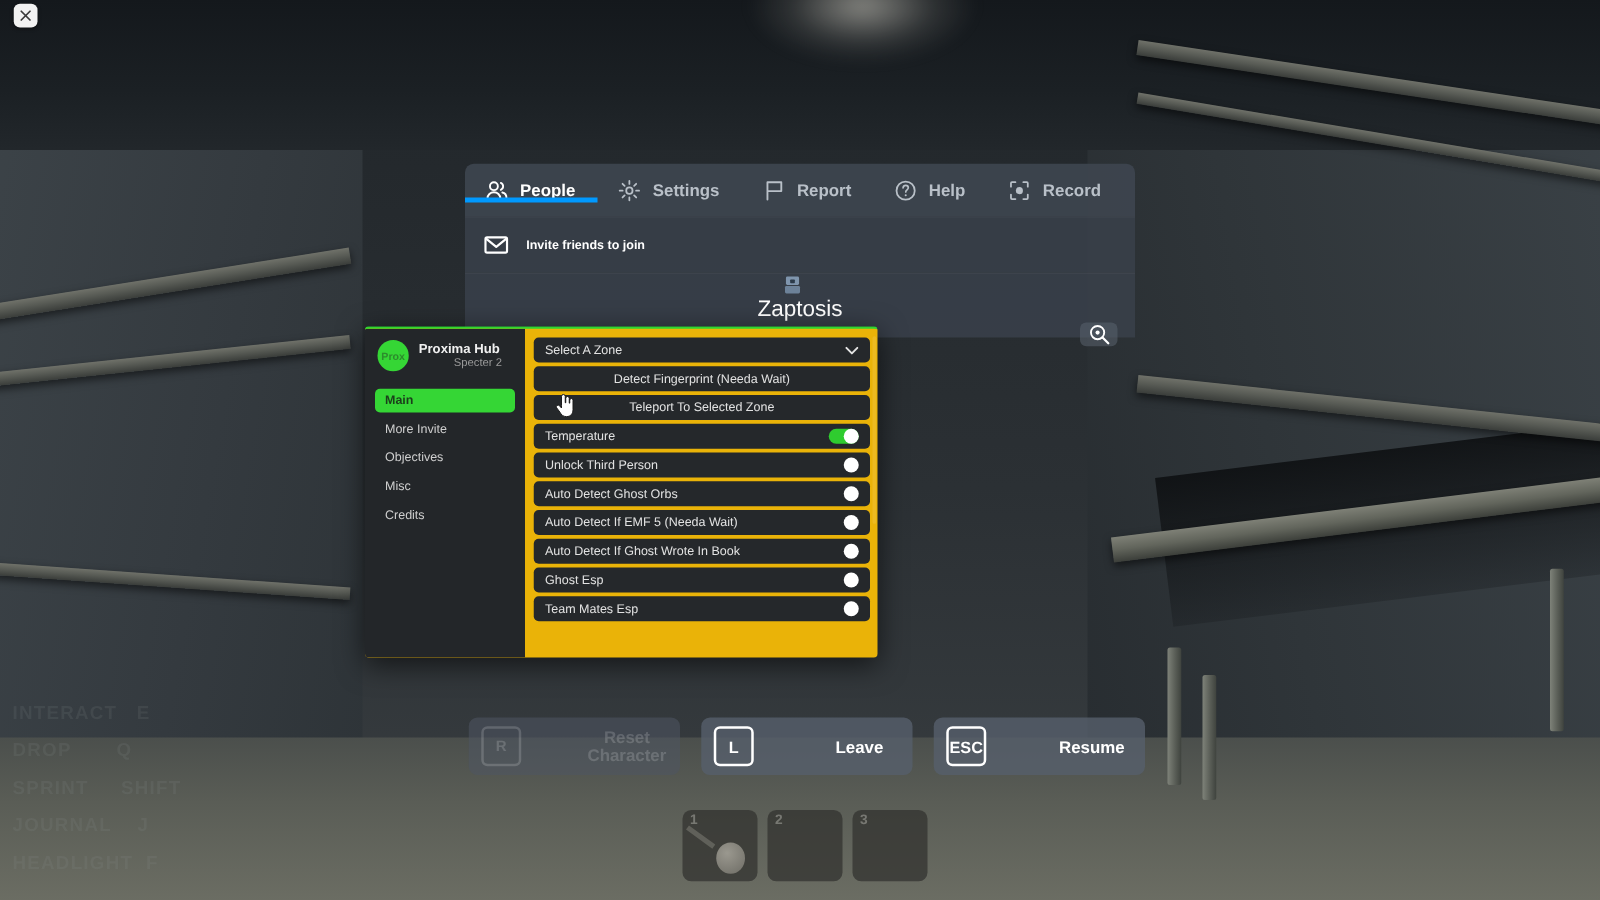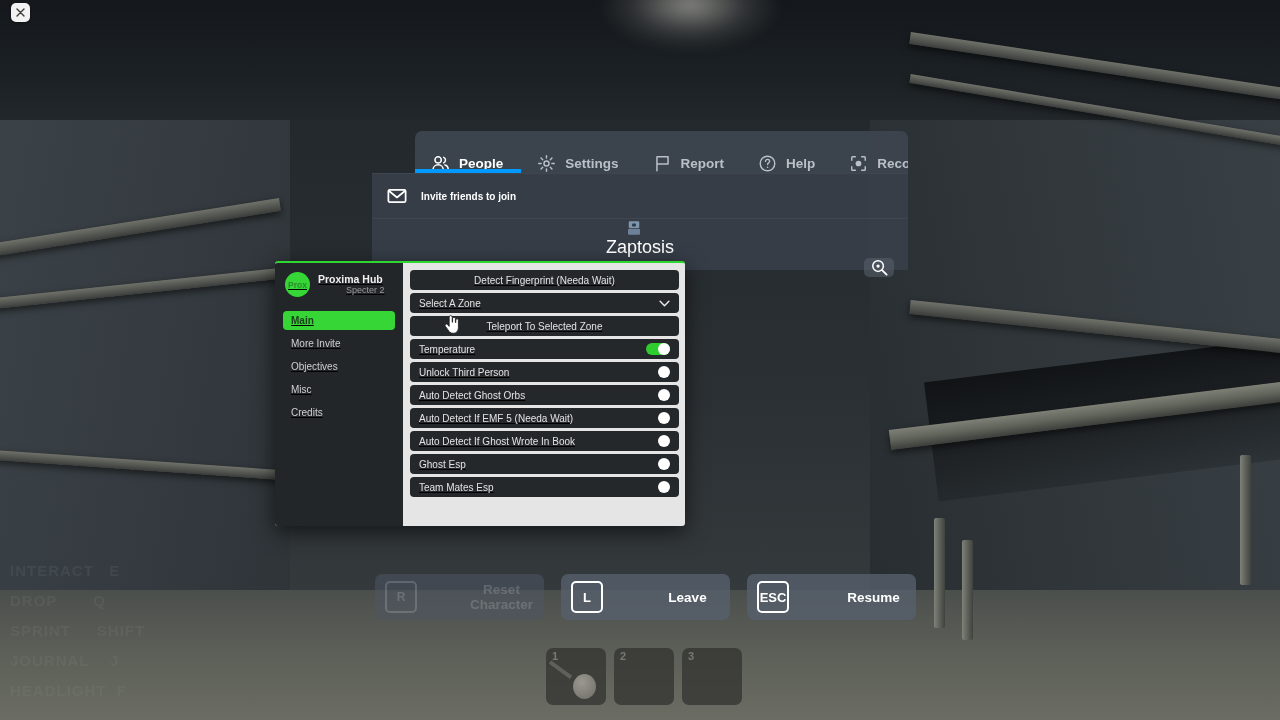--- a/index.html
+++ b/index.html
@@ -81,25 +81,24 @@
     box-shadow: 0 1px 3px rgba(0,0,0,0.4);
     cursor: pointer;
   }
   #close-btn svg { display: block; }
 
   
   #escape-menu {
     position: absolute; left: 372px; top: 131px; width: 536px;
   }
   .tabbar {
-    display: flex; align-items: flex-end; height: 42px;
+    display: flex; align-items: center; height: 42px;
     background: rgba(61,69,79,0.93);
     border-radius: 7px 7px 0 0;
     overflow: hidden;
-    margin-left: 43px;
   }
   .tab {
     display: flex; align-items: center; gap: 9px;
     padding: 0 18px 0 16px;
     position: relative;
     cursor: pointer;
   }
   .tab .tab-label {
     font-size: 13.5px; font-weight: bold; color: #b9c0c8; white-space: nowrap;
   }
@@ -177,28 +176,27 @@
     opacity: 0.75;
   }
   .hotslot .item-stem {
     position: absolute; left: 4px; top: 12px; width: 26px; height: 4px;
     background: rgba(120,120,112,0.6);
     transform: rotate(36deg); transform-origin: left center;
   }
 
   
   #script-panel {
-    position: absolute; left: 275px; top: 261px; width: 410px; height: 265px;
-    background: #e5e5e5;
+    position: absolute; left: 292px; top: 261px; width: 410px; height: 265px;
+    background: #eab308;
     border-top: 2px solid #2fd62f;
     border-radius: 3px;
     display: flex;
     overflow: hidden;
     box-shadow: 0 6px 22px rgba(0,0,0,0.6);
-    text-decoration: underline;
   }
   .panel-sidebar {
     width: 128px; flex: none;
     background: #232629;
     padding: 9px 8px 0 8px;
   }
   .hub-head { display: flex; align-items: center; gap: 8px; margin-bottom: 14px; padding-left: 2px; }
   .hub-logo {
     width: 25px; height: 25px; border-radius: 50%;
     background: #35d635;
@@ -407,32 +405,32 @@
     </div>
     <div class="nav-item active">Main</div>
     <div class="nav-item">More Invite</div>
     <div class="nav-item">Objectives</div>
     <div class="nav-item">Misc</div>
     <div class="nav-item">Credits</div>
   </div>
 
   <div class="panel-content">
 
-    <div class="ctl btn">
-      <span class="ctl-text">Detect Fingerprint (Needa Wait)</span>
-    </div>
-
     <div class="ctl dropdown">
       <span class="ctl-text">Select A Zone</span>
       <svg width="11" height="7" viewBox="0 0 12 8">
         <path d="M1 1.5L6 6.5L11 1.5" fill="none" stroke="#e2e2e2" stroke-width="1.8" stroke-linecap="round" stroke-linejoin="round"></path>
       </svg>
     </div>
 
     <div class="ctl btn">
+      <span class="ctl-text">Detect Fingerprint (Needa Wait)</span>
+    </div>
+
+    <div class="ctl btn">
       <span class="ctl-text">Teleport To Selected Zone</span>
     </div>
 
     <div class="ctl toggle-row">
       <span class="ctl-text">Temperature</span>
       <span class="toggle on">
           <span class="knob"></span>
         </span>
     </div>
 

